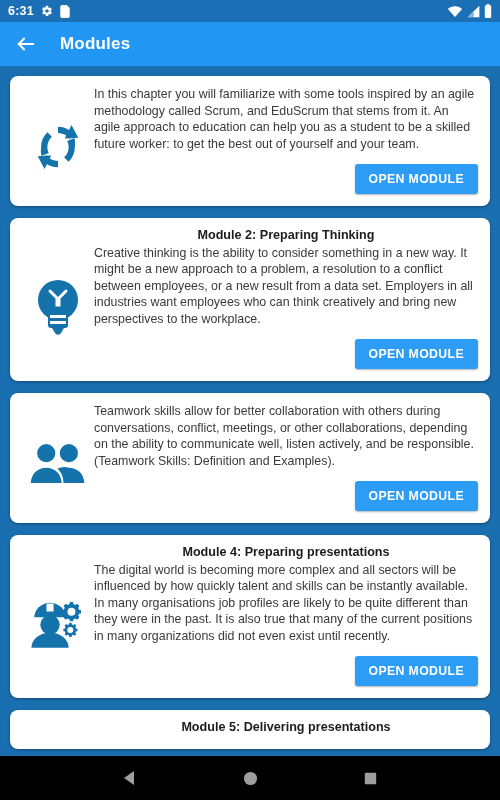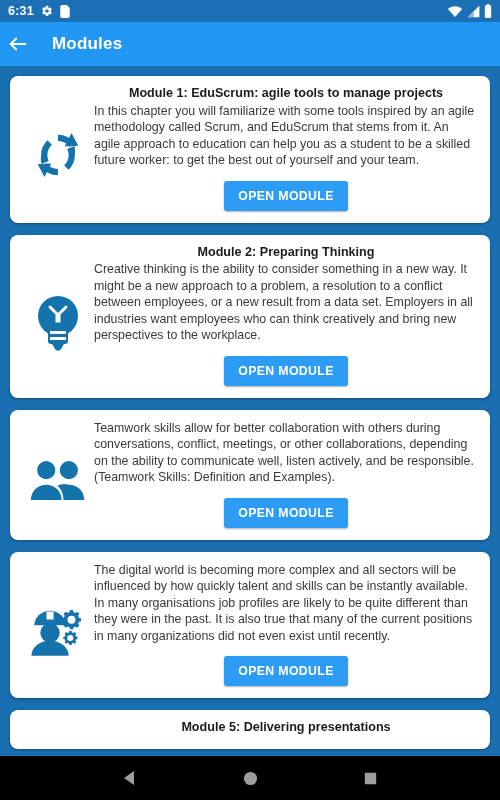--- a/index.html
+++ b/index.html
@@ -44,21 +44,21 @@
     gap: 4px;
   }
   .status-icon { display: block; }
 
   
   .app-bar {
     height: 44px;
     background: #2196f3;
     display: flex;
     align-items: center;
-    padding: 0 6px;
+    padding: 0 14px;
     gap: 22px;
     text-align: center;
   }
   .back-btn {
     width: 24px;
     height: 24px;
     display: flex;
     align-items: center;
     justify-content: center;
     cursor: pointer;
@@ -118,21 +118,21 @@
 
   .card-desc {
     font-size: 12.4px;
     color: #3a3a3a;
     line-height: 1.33;
     text-align: left;
   }
 
   .card-actions {
     display: flex;
-    justify-content: center;
+    justify-content: flex-end;
     margin-top: 12px;
   }
 
   .open-btn {
     background: #2d9cf5;
     color: #ffffff;
     border: none;
     border-radius: 3px;
     font-size: 12.3px;
     font-weight: bold;
@@ -222,21 +222,20 @@
       <svg width="54" height="54" viewBox="0 0 64 64">
         <path class="ico" d="M32 8a24 24 0 0119.6 10.2l-6 4.3A16.6 16.6 0 0032 15.4V8z"></path>
         <path class="ico" d="M48 6l8 15-16 1z"></path>
         <path class="ico" d="M32 56a24 24 0 01-19.6-10.2l6-4.3A16.6 16.6 0 0032 48.6V56z"></path>
         <path class="ico" d="M16 58L8 43l16-1z"></path>
         <path class="ico" d="M12.5 42.7A24 24 0 0112 32a24 24 0 017.5-17.4l5.2 5.2A16.7 16.7 0 0019.4 32c0 2.6.6 5 1.7 7.2l-8.6 3.5z"></path>
         <path class="ico" d="M51.5 21.3A24 24 0 0152 32a24 24 0 01-7.5 17.4l-5.2-5.2A16.7 16.7 0 0044.6 32c0-2.6-.6-5-1.7-7.2l8.6-3.5z"></path>
       </svg>
     </div>
     <div class="card-body">
-      <div class="card-title">Module 1: EduScrum: agile tools to manage projects</div>
       <div class="card-desc">In this chapter you will familiarize with some tools inspired by an agile methodology called Scrum, and EduScrum that stems from it. An agile approach to education can help you as a student to be a skilled future worker: to get the best out of yourself and your team.</div>
       <div class="card-actions">
         <button class="open-btn">OPEN MODULE</button>
       </div>
     </div>
   </div>
 
   <div class="card">
     <div class="card-icon">
       <svg width="48" height="60" viewBox="0 0 48 60">
@@ -280,20 +279,21 @@
         <path class="ico" d="M8 24a18 18 0 0136 0H8z"></path>
         <rect x="22" y="7" width="8" height="9" fill="#ffffff"></rect>
         <path d="M8 24h36" stroke="#ffffff" stroke-width="3"></path>
         <circle class="ico" cx="26" cy="31" r="11"></circle>
         <path class="ico" d="M5 57c0-10 9.4-17 21-17s21 7 21 17H5z"></path>
         <path class="ico" d="M61 14.5l-2.4-.6a8 8 0 00-.8-2l1.3-2.2-2.4-2.4-2.2 1.3a8 8 0 00-2-.8L51.9 5.4h-3.4l-.6 2.4a8 8 0 00-2 .8l-2.2-1.3-2.4 2.4 1.3 2.2a8 8 0 00-.8 2l-2.4.6V18l2.4.6c.2.7.5 1.4.8 2l-1.3 2.2 2.4 2.4 2.2-1.3c.6.4 1.3.6 2 .8l.6 2.4h3.4l.6-2.4c.7-.2 1.4-.5 2-.8l2.2 1.3 2.4-2.4-1.3-2.2c.4-.6.6-1.3.8-2l2.4-.6v-3.5zm-10.8 6.3a4.5 4.5 0 114.5-4.5 4.5 4.5 0 01-4.5 4.5z"></path>
         <path class="ico" d="M57 35.5l-1.8-.4a6 6 0 00-.6-1.5l1-1.6-1.8-1.8-1.6 1a6 6 0 00-1.5-.6l-.4-1.8h-2.6l-.4 1.8a6 6 0 00-1.5.6l-1.6-1-1.8 1.8 1 1.6a6 6 0 00-.6 1.5l-1.8.4v2.6l1.8.4c.1.5.3 1 .6 1.5l-1 1.6 1.8 1.8 1.6-1c.5.3 1 .5 1.5.6l.4 1.8h2.6l.4-1.8c.5-.1 1-.3 1.5-.6l1.6 1 1.8-1.8-1-1.6c.3-.5.5-1 .6-1.5l1.8-.4v-2.6zm-8.1 4.7a3.4 3.4 0 113.4-3.4 3.4 3.4 0 01-3.4 3.4z"></path>
       </svg>
     </div>
     <div class="card-body">
+      <div class="card-title">Module 4: Preparing presentations</div>
       <div class="card-desc">The digital world is becoming more complex and all sectors will be influenced by how quickly talent and skills can be instantly available. In many organisations job profiles are likely to be quite different than they were in the past. It is also true that many of the current positions in many organizations did not even exist until recently.</div>
       <div class="card-actions">
         <button class="open-btn">OPEN MODULE</button>
       </div>
     </div>
   </div>
 
   <div class="card">
     <div class="card-icon"></div>
     <div class="card-body">

